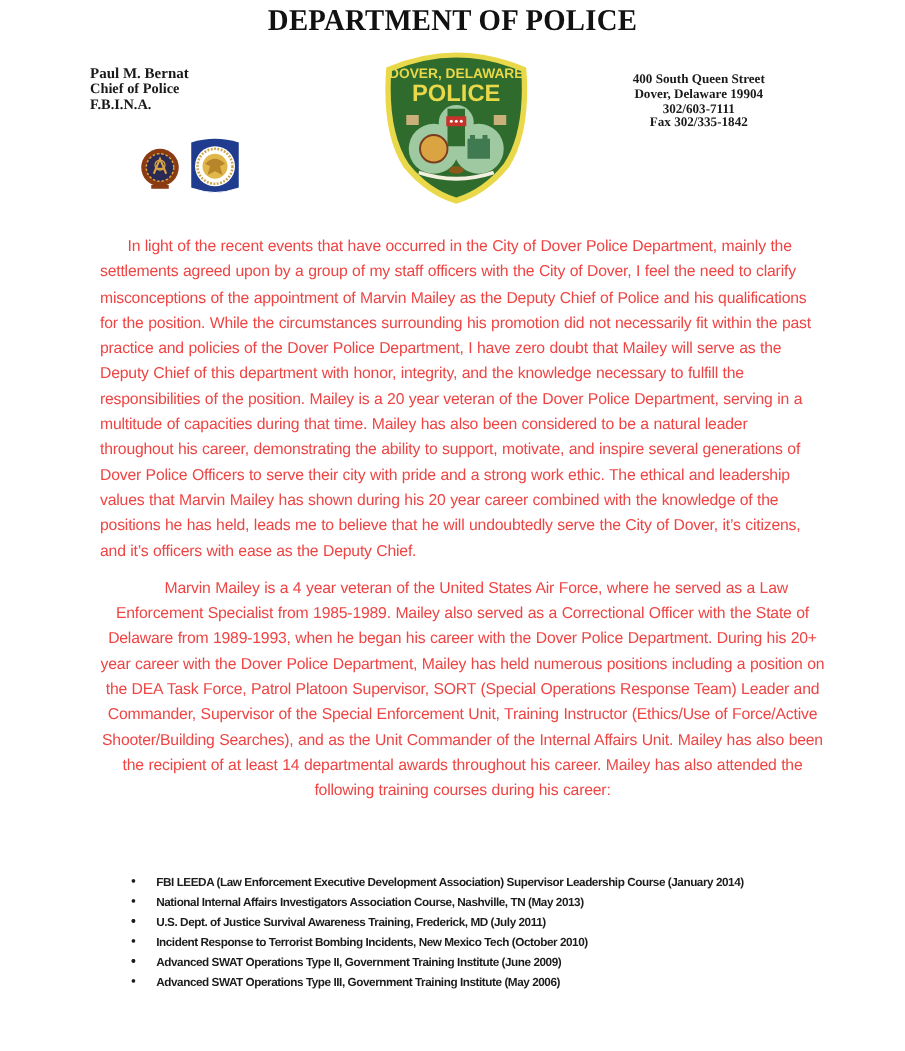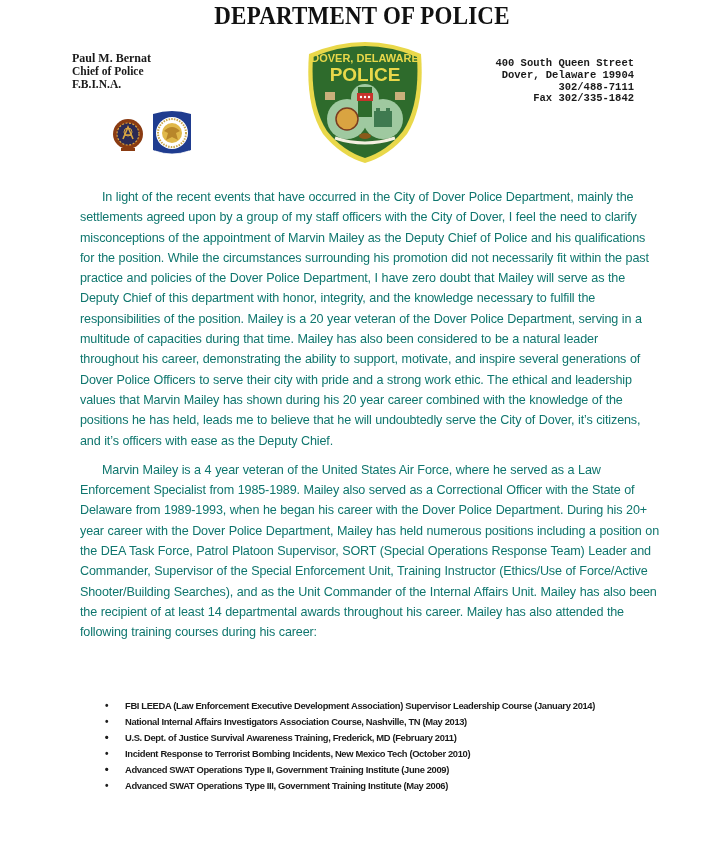--- a/index.html
+++ b/index.html
@@ -20,33 +20,33 @@
     }
     .chief-block .name { font-size: 12px; }
 
     .seals { position: absolute; left: 112px; top: 110px; width: 90px; height: 52px; }
     .seal-a { position: absolute; left: 0; top: 8px; width: 32px; height: 34px; }
     .seal-b { position: absolute; left: 38px; top: 0; width: 44px; height: 48px; }
 
     .badge { position: absolute; left: 303px; top: 36px; width: 124px; height: 128px; }
 
     .address-block {
-      position: absolute; left: 484px; top: 58px; width: 150px; text-align: right;
-      font-family: Liberation Mono, monospace; font-weight: bold;
+      position: absolute; left: 484px; top: 58px; width: 150px; text-align: center;
+      font-family: Liberation Serif, serif; font-weight: bold;
       font-size: 10.5px; line-height: 11.8px; color: #1a1a1a;
     }
 
     .body-text {
       position: absolute; left: 80px; top: 187px; width: 580px;
       font-family: "Liberation Sans", "DejaVu Sans", sans-serif;
-      font-size: 12.6px; line-height: 20.3px; color: #0f766e;
+      font-size: 12.6px; line-height: 20.3px; color: #ef4444;
       letter-spacing: -0.15px; word-spacing: 0.3px;
     }
     .para { text-indent: 22px; }
-    .para + .para { margin-top: 9px; }
+    .para + .para { margin-top: 9px; text-align: center; }
 
     .courses {
       position: absolute; left: 103px; top: 698px; width: 560px; list-style: none;
       font-family: "Liberation Sans", "DejaVu Sans", sans-serif; font-weight: bold;
       font-size: 9.4px; line-height: 16.1px; color: #1c1c1c; letter-spacing: -0.35px;
     }
     .courses li { position: relative; padding-left: 22px; white-space: nowrap; }
     .courses li .bullet {
       position: absolute; left: 2px; top: 0; font-size: 10px;
     }
@@ -101,31 +101,31 @@
   <rect x="83" y="72" width="4" height="5" fill="#3f7a50"></rect>
   <rect x="22" y="56" width="10" height="8" fill="#c9b07a"></rect>
   <rect x="92" y="56" width="10" height="8" fill="#c9b07a"></rect>
   <path d="M32 102 Q62 112 92 102" stroke="#f3f0e0" stroke-width="3" fill="none"></path>
   <ellipse cx="62" cy="100" rx="6" ry="3" fill="#8a5a1a"></ellipse>
 </svg>
 
 <div class="address-block">
   <div>400 South Queen Street</div>
   <div>Dover, Delaware 19904</div>
-  <div>302/488-7111</div>
+  <div>302/603-7111</div>
   <div>Fax 302/335-1842</div>
 </div>
 
 <div class="body-text">
   <p class="para">In light of the recent events that have occurred in the City of Dover Police Department, mainly the settlements agreed upon by a group of my staff officers with the City of Dover, I feel the need to clarify misconceptions of the appointment of Marvin Mailey as the Deputy Chief of Police and his qualifications for the position.  While the circumstances surrounding his promotion did not necessarily fit within the past practice and policies of the Dover Police Department, I have zero doubt that Mailey will serve as the Deputy Chief of this department with honor, integrity, and the knowledge necessary to fulfill the responsibilities of the position. Mailey is a 20 year veteran of the Dover Police Department, serving in a multitude of capacities during that time.  Mailey has also been considered to be a natural leader throughout his career, demonstrating the ability to support, motivate, and inspire several generations of Dover Police Officers to serve their city with pride and a strong work ethic.  The ethical and leadership values that Marvin Mailey has shown during his 20 year career combined with the knowledge of the positions he has held, leads me to believe that he will undoubtedly serve the City of Dover, it’s citizens, and it’s officers with ease as the Deputy Chief.</p>
   <p class="para">Marvin Mailey is a 4 year veteran of the United States Air Force, where he served as a Law Enforcement Specialist from 1985-1989.  Mailey also served as a Correctional Officer with the State of Delaware from 1989-1993, when he began his career with the Dover Police Department.  During his 20+ year career with the Dover Police Department, Mailey has held numerous positions including a position on the DEA Task Force, Patrol Platoon Supervisor, SORT (Special Operations Response Team) Leader and Commander, Supervisor of the Special Enforcement Unit, Training Instructor (Ethics/Use of Force/Active Shooter/Building Searches), and as the Unit Commander of the Internal Affairs Unit.  Mailey has also been the recipient of at least 14 departmental awards throughout his career.  Mailey has also attended the following training courses during his career:</p>
 </div>
 
 <ul class="courses">
   <li><span class="bullet">•</span><span>FBI LEEDA (Law Enforcement Executive Development Association) Supervisor Leadership Course (January 2014)</span></li>
   <li><span class="bullet">•</span><span>National Internal Affairs Investigators Association Course, Nashville, TN (May 2013)</span></li>
   <li><span class="bullet">•</span></li>
-  <li><span class="bullet">•</span><span>U.S. Dept. of Justice Survival Awareness Training, Frederick, MD (February 2011)</span></li>
+  <li><span class="bullet">•</span><span>U.S. Dept. of Justice Survival Awareness Training, Frederick, MD (July 2011)</span></li>
   <li><span class="bullet">•</span><span>Incident Response to Terrorist Bombing Incidents, New Mexico Tech (October 2010)</span></li>
   <li><span class="bullet">•</span></li>
   <li><span class="bullet">•</span><span>Advanced SWAT Operations Type II, Government Training Institute (June 2009)</span></li>
   <li><span class="bullet">•</span><span>Advanced SWAT Operations Type III, Government Training Institute (May 2006)</span></li>
 </ul>
 
 </body></html>

